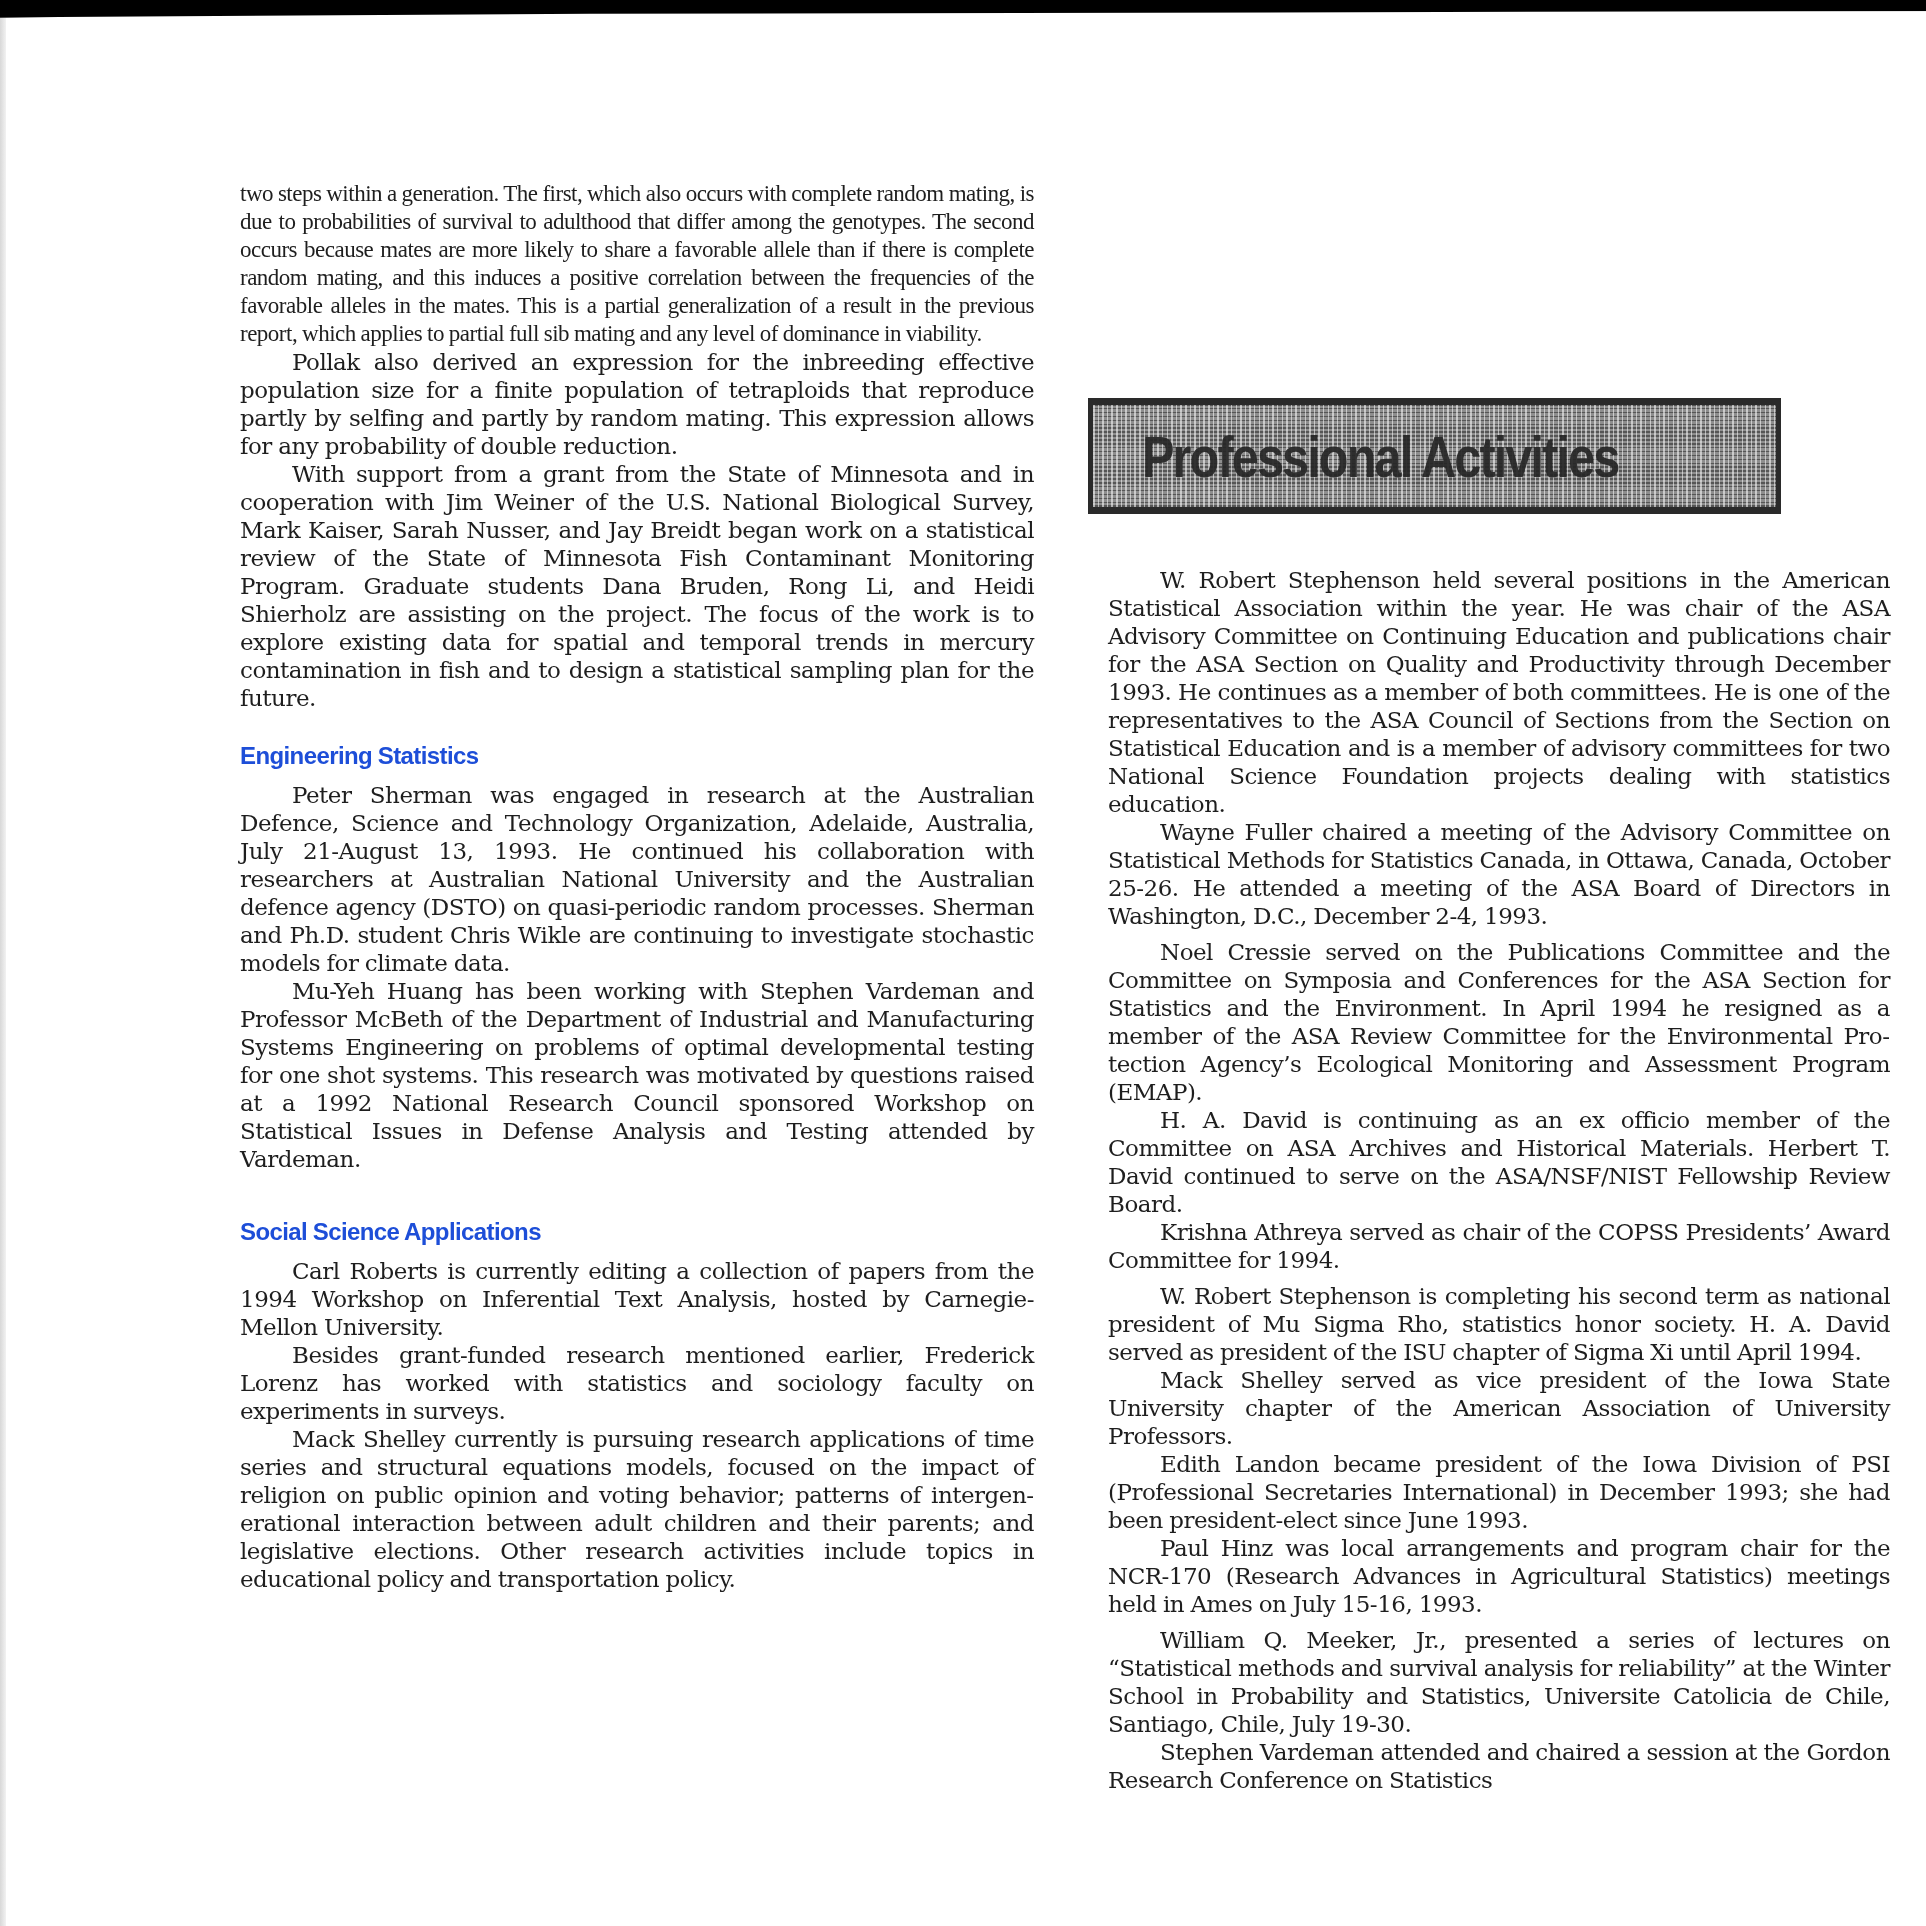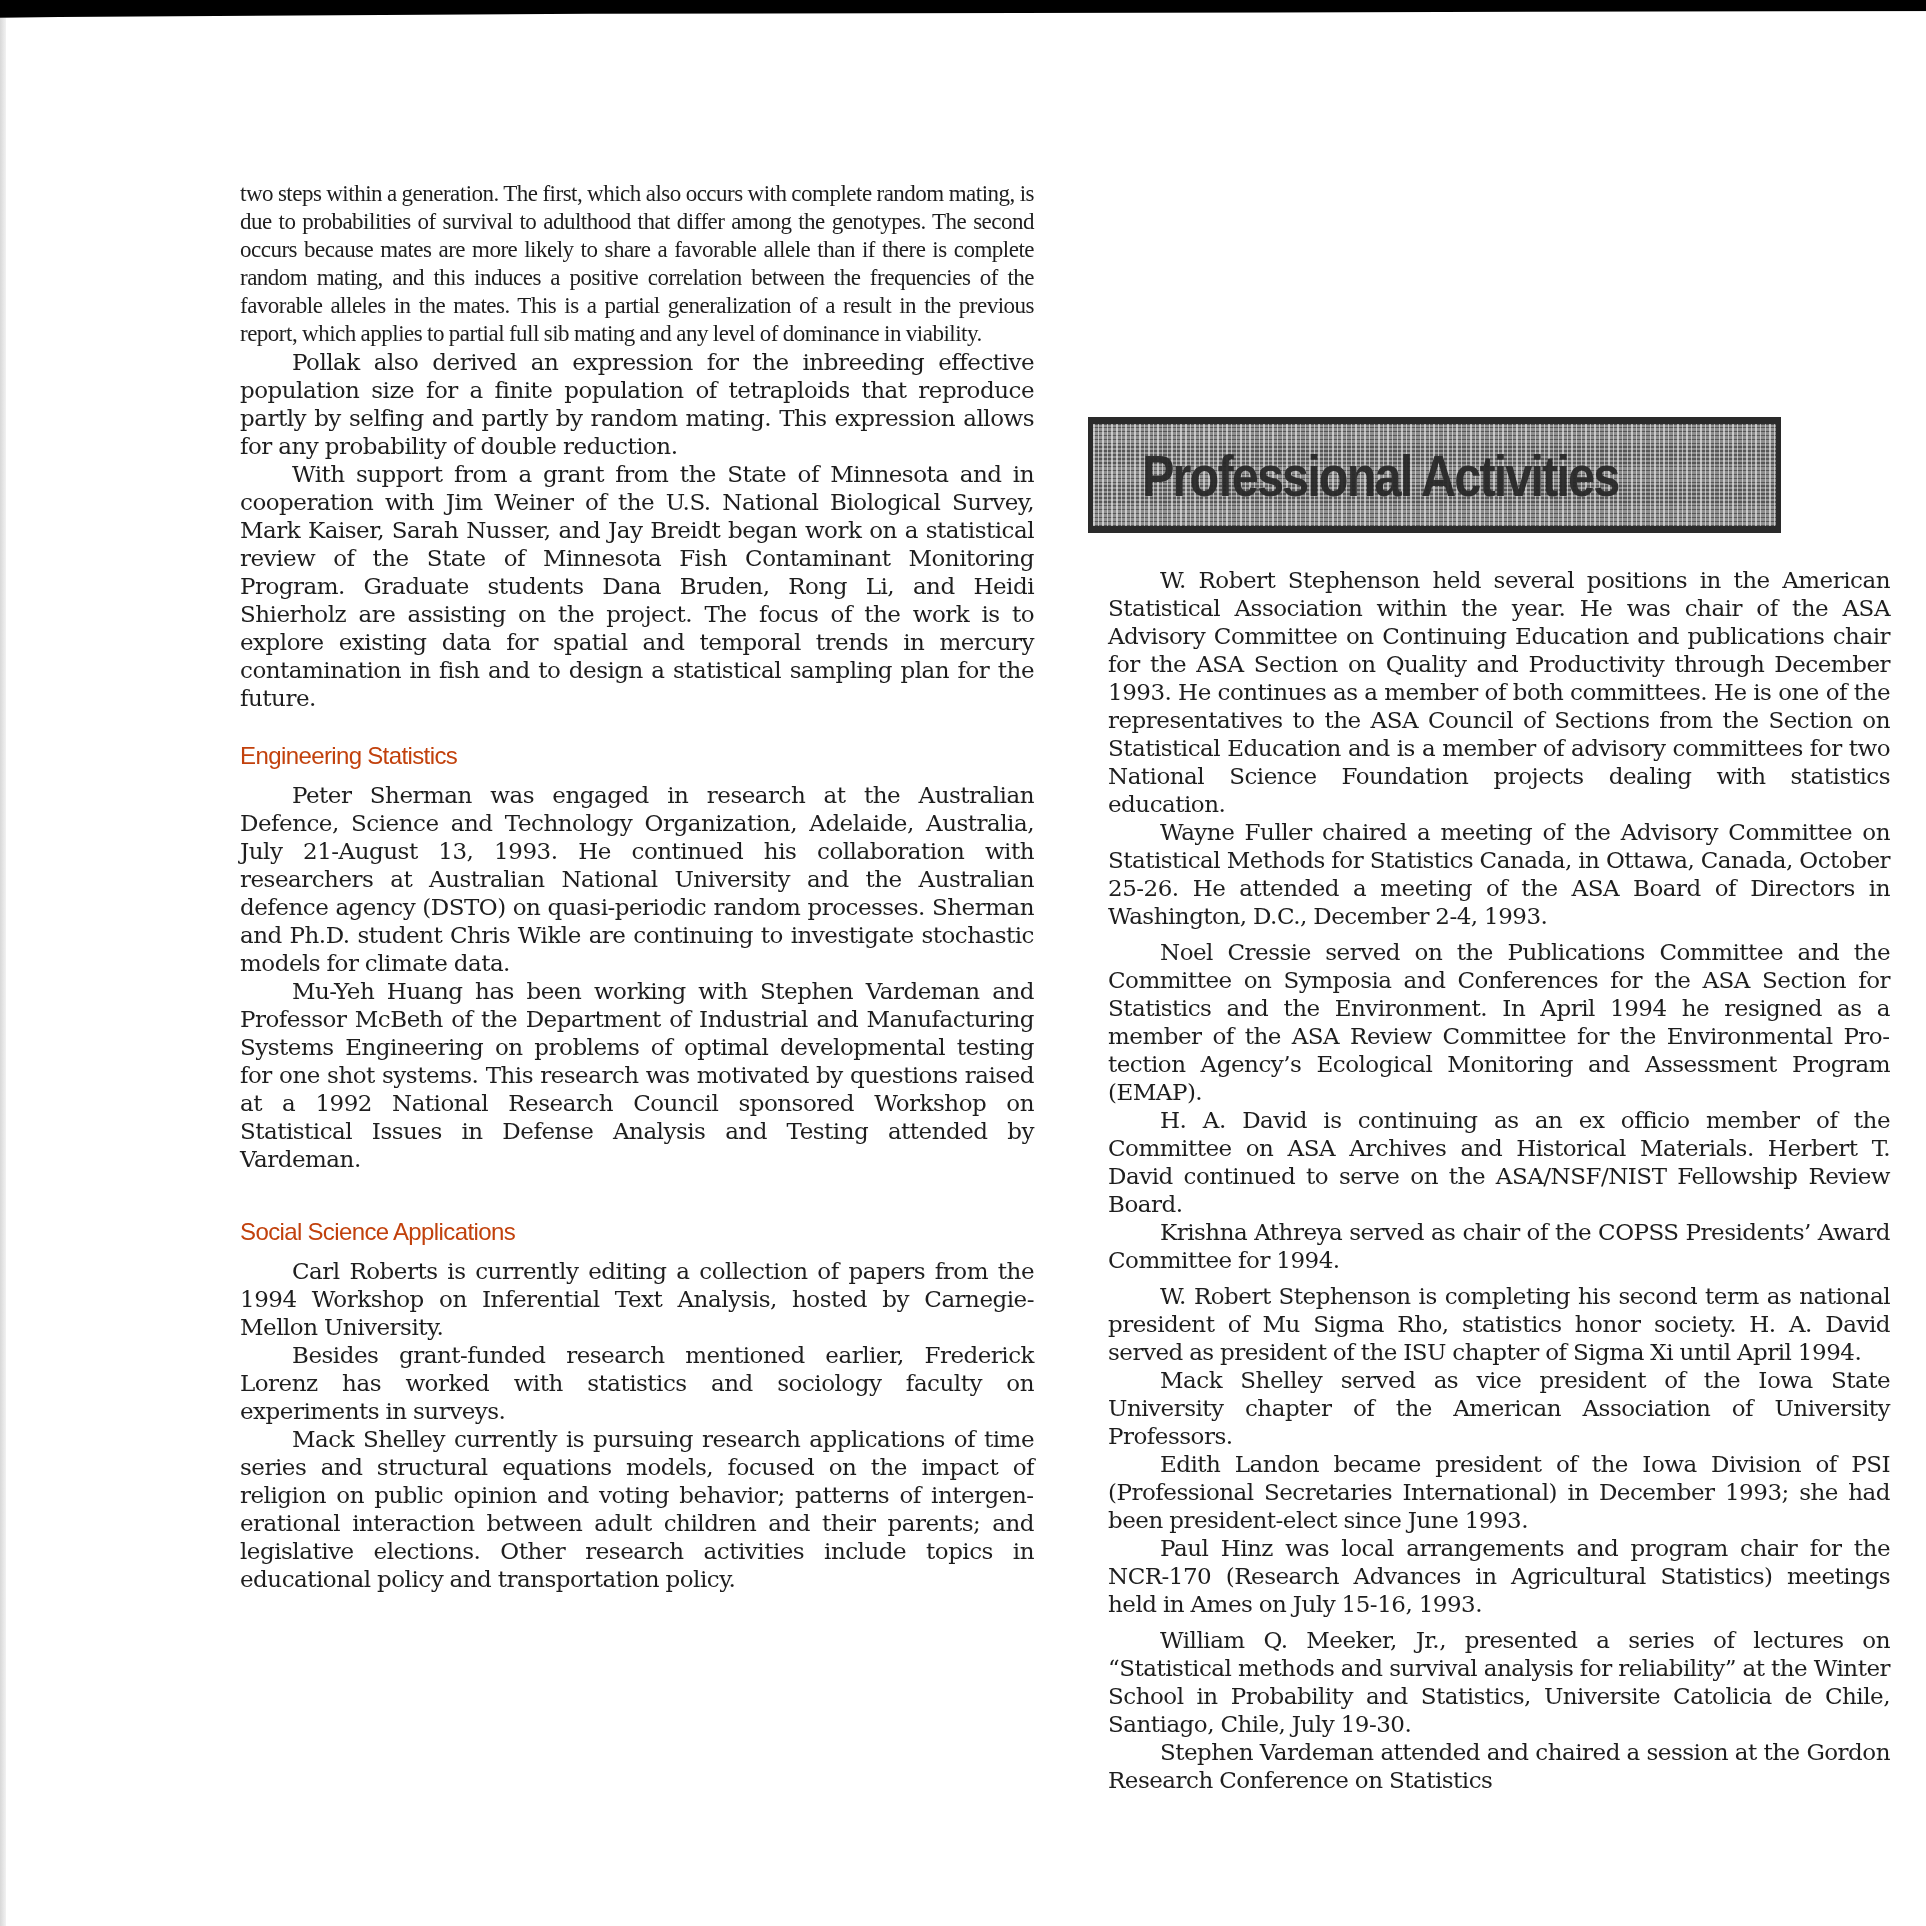--- a/index.html
+++ b/index.html
@@ -27,30 +27,30 @@
       letter-spacing: -0.5px;
       word-spacing: -0.4px;
     }
     .col-left { left: 240px; top: 180px; width: 794px; }
     .col-right { left: 1108px; top: 566px; width: 782px; }
     .col p { margin: 0; text-indent: 52px; }
     .col p.noindent { text-indent: 0; font-family: Liberation Serif, serif; }
     .col p.gap { margin-top: 8px; }
     .section-heading {
       font-family: "Liberation Sans", "DejaVu Sans", sans-serif;
-      font-weight: normal;
+      font-weight: bold;
       font-size: 24px;
       letter-spacing: -0.6px;
       margin: 30px 0 10.8px 0;
       text-indent: 0;
       text-align: left;
-      color: #c2410c;
+      color: #1d4ed8;
     }
     .banner {
-      position: absolute; left: 1088px; top: 417px; width: 693px; height: 116px;
+      position: absolute; left: 1088px; top: 398px; width: 693px; height: 116px;
       box-sizing: border-box;
       border: 5.4px solid #2a2a2a;
       border-top-width: 7px; border-bottom-width: 7px;
       background-color: #8e8e8e;
       background-image:
         repeating-linear-gradient(90deg, rgba(255,255,255,0.55) 0 1.5px, rgba(0,0,0,0) 1.5px 4.6px),
         repeating-linear-gradient(0deg, rgba(40,40,40,0.55) 0 1.5px, rgba(0,0,0,0) 1.5px 3.9px);
       display: flex; align-items: center;
     }
     .banner-title {

